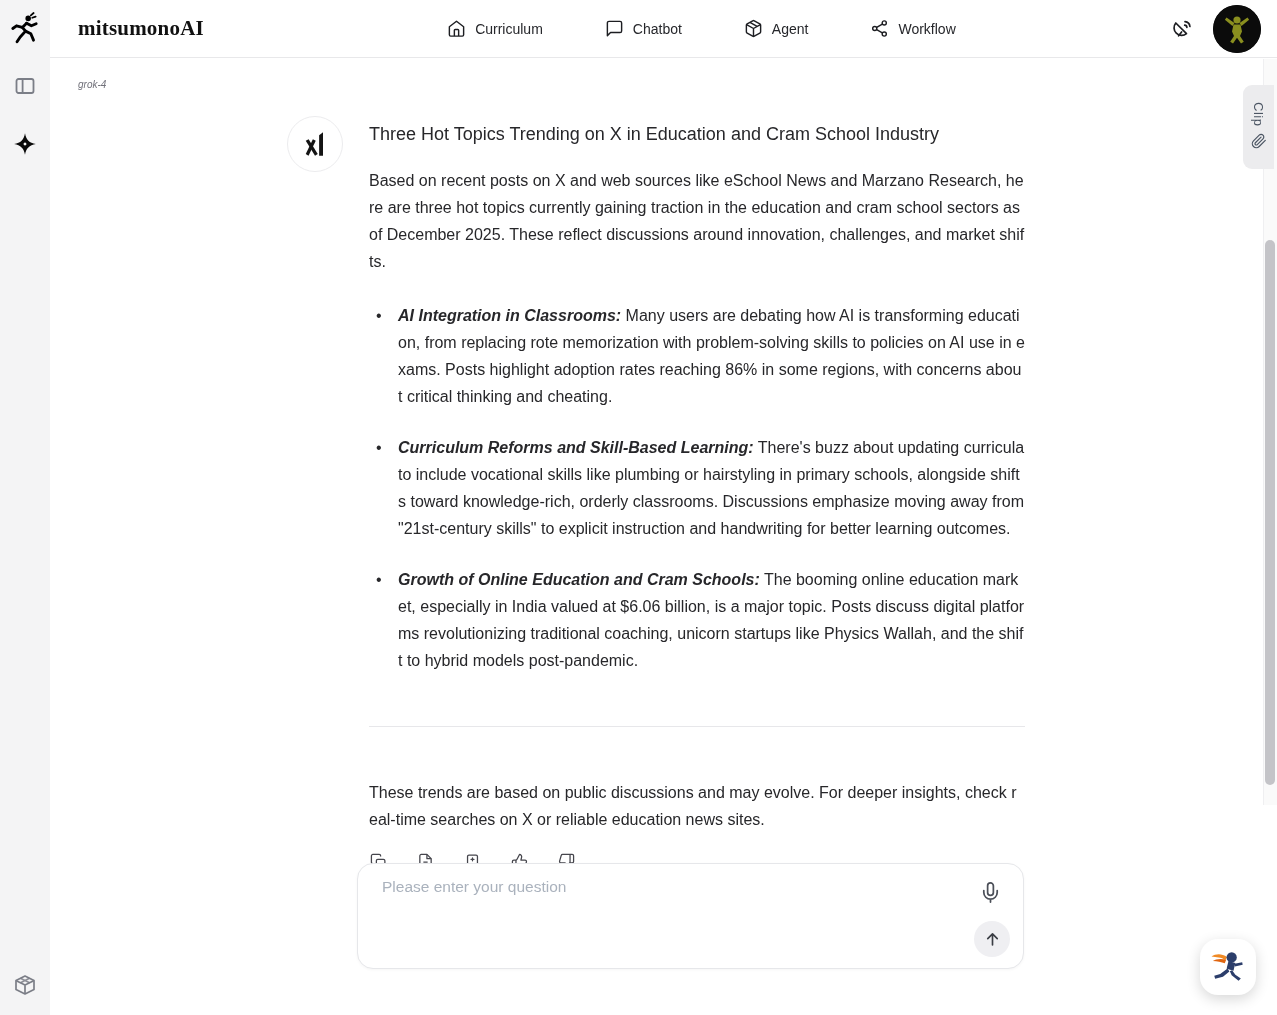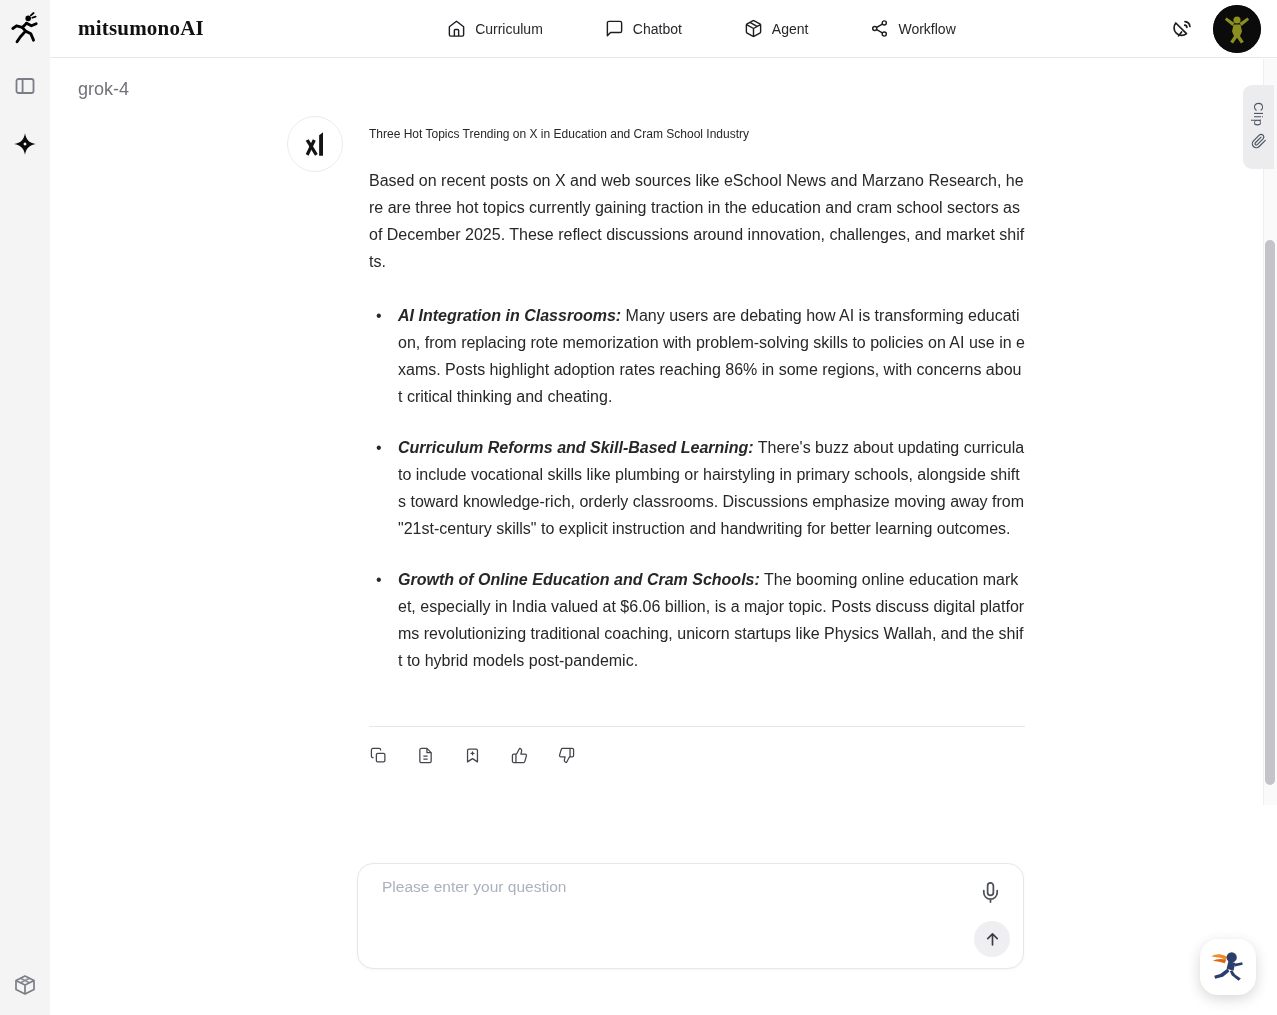--- a/index.html
+++ b/index.html
@@ -27,26 +27,26 @@
   .nav-item { display:flex; align-items:center; gap:9px; font-size:14px; color:#26272b;
     background:transparent; border:none; cursor:pointer; font-family:inherit; }
   .nav-item svg { display:block; }
   .nav-right { display:flex; align-items:center; gap:14px; margin-right:16px; }
   .icon-btn { width:34px; height:34px; border:none; background:transparent; cursor:pointer;
     display:flex; align-items:center; justify-content:center; }
   .avatar { width:48px; height:48px; border-radius:50%; background:#0a0a0a; overflow:hidden;
     display:flex; align-items:center; justify-content:center; cursor:pointer; }
 
   
-  .model-label { position:absolute; left:78px; top:79px; font-size:18px; color:#71717a; }
+  .model-label { position:absolute; left:78px; top:79px; font-size:10px; color:#71717a;font-style:italic; }
   .message { position:absolute; left:287px; top:116px; width:738px; display:flex; gap:26px; }
   .msg-avatar { flex:0 0 56px; width:56px; height:56px; border-radius:50%; background:#fff;
     border:1px solid #ececee; display:flex; align-items:center; justify-content:center; }
   .msg-body { width:656px; font-size:16px; line-height:27px; color:#27272a; word-break:break-all; }
-  .msg-heading { font-weight:400; font-size:12px; margin-top:5px; }
+  .msg-heading { font-weight:400; font-size:18px; margin-top:5px; }
   .msg-intro { margin-top:19px; }
   .msg-list { list-style:none; margin-top:27px; }
   .msg-list li { position:relative; padding-left:29px; margin-top:24px; }
   .msg-list li:first-child { margin-top:0; }
   .msg-list li::before { content:"•"; position:absolute; left:7px; top:0; color:#27272a; }
   .msg-list b { font-weight:700;font-style:italic; }
   .msg-divider { border:none; border-top:1px solid #e7e7ea; margin-top:52px; }
   .msg-outro { margin-top:52px; }
   .msg-toolbar { margin-top:19px; display:flex; gap:29px; }
   .tool-btn { width:18px; height:18px; border:none; background:transparent; cursor:pointer;
@@ -201,20 +201,21 @@
     </div>
     <div class="msg-body">
       <div class="msg-heading">Three Hot Topics Trending on X in Education and Cram School Industry</div>
       <p class="msg-intro">Based on recent posts on X and web sources like eSchool News and Marzano Research, here are three hot topics currently gaining traction in the education and cram school sectors as of December 2025. These reflect discussions around innovation, challenges, and market shifts.</p>
       <ul class="msg-list">
         <li><b>AI Integration in Classrooms:</b><span> Many users are debating how AI is transforming education, from replacing rote memorization with problem-solving skills to policies on AI use in exams. Posts highlight adoption rates reaching 86% in some regions, with concerns about critical thinking and cheating.</span></li>
         <li><b>Curriculum Reforms and Skill-Based Learning:</b><span> There's buzz about updating curricula to include vocational skills like plumbing or hairstyling in primary schools, alongside shifts toward knowledge-rich, orderly classrooms. Discussions emphasize moving away from "21st-century skills" to explicit instruction and handwriting for better learning outcomes.</span></li>
         <li><b>Growth of Online Education and Cram Schools:</b><span> The booming online education market, especially in India valued at $6.06 billion, is a major topic. Posts discuss digital platforms revolutionizing traditional coaching, unicorn startups like Physics Wallah, and the shift to hybrid models post-pandemic.</span></li>
       </ul>
       <hr class="msg-divider">
+      <p class="msg-outro">These trends are based on public discussions and may evolve. For deeper insights, check real-time searches on X or reliable education news sites.</p>
 
       <div class="msg-toolbar">
         <button class="tool-btn">
           <svg width="17" height="17" viewBox="0 0 24 24" fill="none" stroke="currentColor" stroke-width="1.8" stroke-linejoin="round">
             <rect x="9" y="9" width="12" height="12" rx="2"></rect>
             <path d="M5 15H4a2 2 0 0 1-2-2V4a2 2 0 0 1 2-2h9a2 2 0 0 1 2 2v1"></path>
           </svg>
         </button>
         <button class="tool-btn">
           <svg width="17" height="17" viewBox="0 0 24 24" fill="none" stroke="currentColor" stroke-width="1.8" stroke-linejoin="round">

